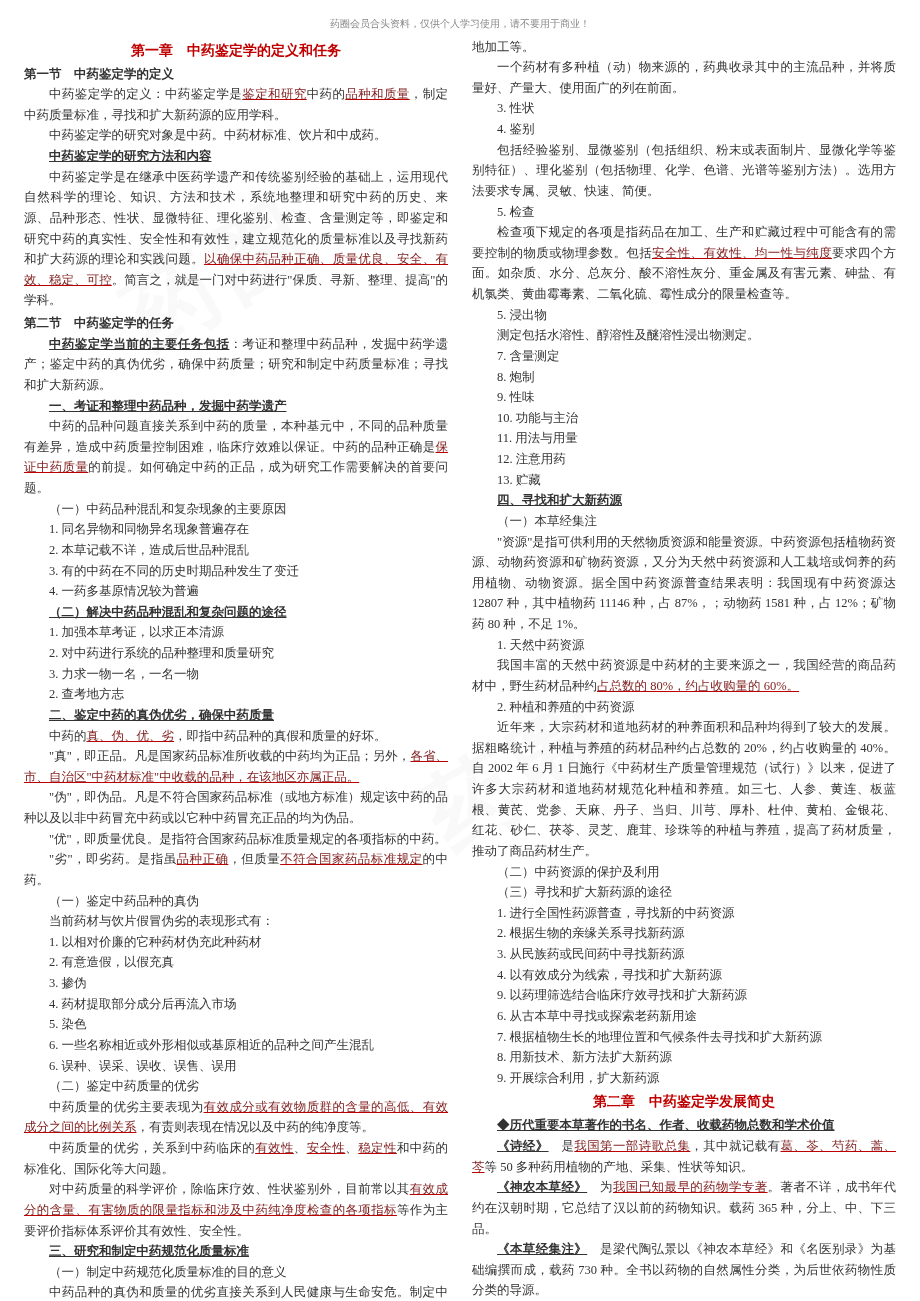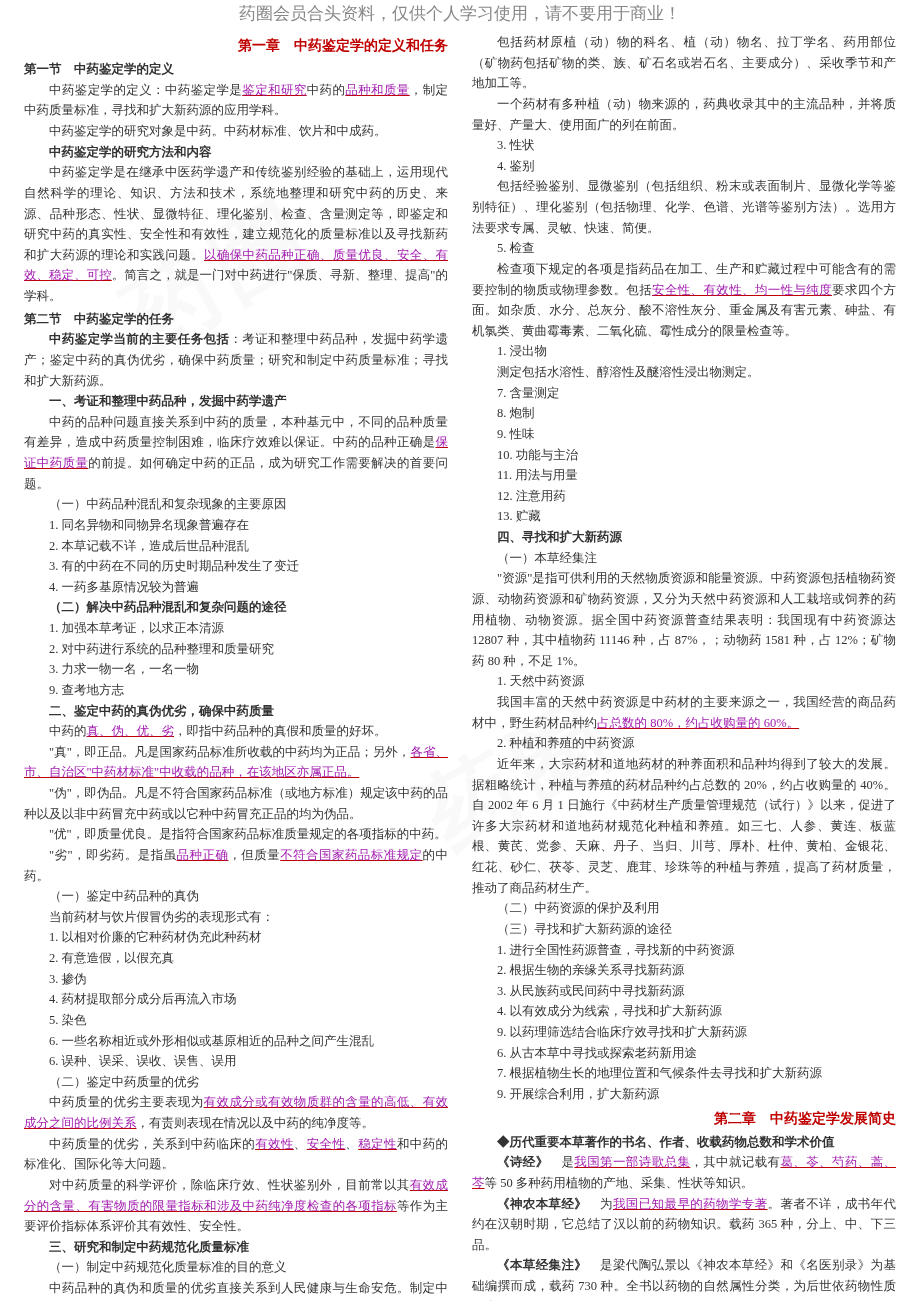--- a/index.html
+++ b/index.html
@@ -1,22 +1,22 @@
 <!DOCTYPE html>
 <html><head>
 <meta charset="utf-8">
 <style>
 body { margin:0; font-family:"Microsoft YaHei","SimSun",sans-serif; font-size:12.5px; line-height:1.65; color:#333; background:#fff; width:920px; position:relative; }
 .watermark { position:absolute; font-size:90px; color:rgba(200,200,200,0.10); transform:rotate(-30deg); pointer-events:none; z-index:0; font-weight:bold; letter-spacing:10px; }
-.header-note { text-align:center; color:#888; font-size:17px; padding:0 0 4px; font-family:"SimSun",serif; }
+.header-note { text-align:center; color:#888; font-size:10px; padding:16px 0 4px; font-family:"SimSun",serif; }
 .cols { column-count:2; column-gap:24px; padding:0 24px; text-align:justify; position:relative; z-index:1; font-family:"SimSun",serif; }
-.ch-title { text-align:right; color:#c00000; font-weight:bold; font-size:14px; margin:2px 0; }
+.ch-title { text-align:center; color:#c00000; font-weight:bold; font-size:14px; margin:2px 0; }
 .sec { font-weight:bold; margin-top:2px; }
-.bold { font-weight:bold; }
-.ul { text-decoration:underline; text-decoration-color:#c00000; color:#a21caf; }
+.bold { font-weight:bold;text-decoration:underline; }
+.ul { text-decoration:underline; text-decoration-color:#c00000; color:#7f1d1d; }
 p { margin:0; text-indent:2em; }
 p.no-indent { text-indent:0; }
 </style>
 </head>
 <body>
 
 <div class="watermark" style="top:200px;left:120px;">药圈</div>
 <div class="watermark" style="top:700px;left:420px;">药圈</div>
 
 <div class="header-note">药圈会员合头资料，仅供个人学习使用，请不要用于商业！</div>
@@ -36,21 +36,21 @@
 <p><span>中药的品种问题直接关系到中药的质量，本种基元中，不同的品种质量有差异，造成中药质量控制困难，临床疗效难以保证。中药的品种正确是</span><span class="ul">保证中药质量</span><span>的前提。如何确定中药的正品，成为研究工作需要解决的首要问题。</span></p>
 <p>（一）中药品种混乱和复杂现象的主要原因</p>
 <p>1. 同名异物和同物异名现象普遍存在</p>
 <p>2. 本草记载不详，造成后世品种混乱</p>
 <p>3. 有的中药在不同的历史时期品种发生了变迁</p>
 <p>4. 一药多基原情况较为普遍</p>
 <p class="bold">（二）解决中药品种混乱和复杂问题的途径</p>
 <p>1. 加强本草考证，以求正本清源</p>
 <p>2. 对中药进行系统的品种整理和质量研究</p>
 <p>3. 力求一物一名，一名一物</p>
-<p>9. 查考地方志</p>
+<p>2. 查考地方志</p>
 
 <p class="bold">二、鉴定中药的真伪优劣，确保中药质量</p>
 <p><span>中药的</span><span class="ul">真、伪、优、劣</span><span>，即指中药品种的真假和质量的好坏。</span></p>
 <p><span>"真"，即正品。凡是国家药品标准所收载的中药均为正品；另外，</span><span class="ul">各省、市、自治区"中药材标准"中收载的品种，在该地区亦属正品。</span></p>
 <p>"伪"，即伪品。凡是不符合国家药品标准（或地方标准）规定该中药的品种以及以非中药冒充中药或以它种中药冒充正品的均为伪品。</p>
 <p>"优"，即质量优良。是指符合国家药品标准质量规定的各项指标的中药。</p>
 <p><span>"劣"，即劣药。是指虽</span><span class="ul">品种正确</span><span>，但质量</span><span class="ul">不符合国家药品标准规定</span><span>的中药。</span></p>
 <p>（一）鉴定中药品种的真伪</p>
 <p>当前药材与饮片假冒伪劣的表现形式有：</p>
 <p>1. 以相对价廉的它种药材伪充此种药材</p>
@@ -69,21 +69,21 @@
 <p>（一）制定中药规范化质量标准的目的意义</p>
 <p><span>中药品种的真伪和质量的优劣直接关系到人民健康与生命安危。制定中药规范化的质量标准对保证临床用药</span></p>
 
 <p>包括药材原植（动）物的科名、植（动）物名、拉丁学名、药用部位（矿物药包括矿物的类、族、矿石名或岩石名、主要成分）、采收季节和产地加工等。</p>
 <p>一个药材有多种植（动）物来源的，药典收录其中的主流品种，并将质量好、产量大、使用面广的列在前面。</p>
 <p>3. 性状</p>
 <p>4. 鉴别</p>
 <p>包括经验鉴别、显微鉴别（包括组织、粉末或表面制片、显微化学等鉴别特征）、理化鉴别（包括物理、化学、色谱、光谱等鉴别方法）。选用方法要求专属、灵敏、快速、简便。</p>
 <p>5. 检查</p>
 <p><span>检查项下规定的各项是指药品在加工、生产和贮藏过程中可能含有的需要控制的物质或物理参数。包括</span><span class="ul">安全性、有效性、均一性与纯度</span><span>要求四个方面。如杂质、水分、总灰分、酸不溶性灰分、重金属及有害元素、砷盐、有机氯类、黄曲霉毒素、二氧化硫、霉性成分的限量检查等。</span></p>
-<p>1. 浸出物</p>
+<p>5. 浸出物</p>
 <p>测定包括水溶性、醇溶性及醚溶性浸出物测定。</p>
 <p>7. 含量测定</p>
 <p>8. 炮制</p>
 <p>9. 性味</p>
 <p>10. 功能与主治</p>
 <p>11. 用法与用量</p>
 <p>12. 注意用药</p>
 <p>13. 贮藏</p>
 
 <p class="bold">四、寻找和扩大新药源</p>
@@ -95,20 +95,21 @@
 <p>近年来，大宗药材和道地药材的种养面积和品种均得到了较大的发展。据粗略统计，种植与养殖的药材品种约占总数的 20%，约占收购量的 40%。自 2002 年 6 月 1 日施行《中药材生产质量管理规范（试行）》以来，促进了许多大宗药材和道地药材规范化种植和养殖。如三七、人参、黄连、板蓝根、黄芪、党参、天麻、丹子、当归、川芎、厚朴、杜仲、黄柏、金银花、红花、砂仁、茯苓、灵芝、鹿茸、珍珠等的种植与养殖，提高了药材质量，推动了商品药材生产。</p>
 <p>（二）中药资源的保护及利用</p>
 <p>（三）寻找和扩大新药源的途径</p>
 <p>1. 进行全国性药源普查，寻找新的中药资源</p>
 <p>2. 根据生物的亲缘关系寻找新药源</p>
 <p>3. 从民族药或民间药中寻找新药源</p>
 <p>4. 以有效成分为线索，寻找和扩大新药源</p>
 <p>9. 以药理筛选结合临床疗效寻找和扩大新药源</p>
 <p>6. 从古本草中寻找或探索老药新用途</p>
 <p>7. 根据植物生长的地理位置和气候条件去寻找和扩大新药源</p>
+<p>8. 用新技术、新方法扩大新药源</p>
 <p>9. 开展综合利用，扩大新药源</p>
 
 <div class="ch-title">第二章　中药鉴定学发展简史</div>
 <p class="bold">◆历代重要本草著作的书名、作者、收载药物总数和学术价值</p>
 <p><span class="bold">《诗经》</span><span>　是</span><span class="ul">我国第一部诗歌总集</span><span>，其中就记载有</span><span class="ul">葛、苓、芍药、蒿、芩</span><span>等 50 多种药用植物的产地、采集、性状等知识。</span></p>
 <p><span class="bold">《神农本草经》</span><span>　为</span><span class="ul">我国已知最早的药物学专著</span><span>。著者不详，成书年代约在汉朝时期，它总结了汉以前的药物知识。载药 365 种，分上、中、下三品。</span></p>
 <p><span class="bold">《本草经集注》</span><span>　是梁代陶弘景以《神农本草经》和《名医别录》为基础编撰而成，载药 730 种。全书以药物的自然属性分类，为后世依药物性质分类的导源。</span></p>
 <p><span class="bold">《新修本草》</span><span>　（又称《唐本草》）是唐代李勣、苏敬（贵）等 22 人集体编撰，由官府颁行的，可以说是</span></p>
 
 </div>

